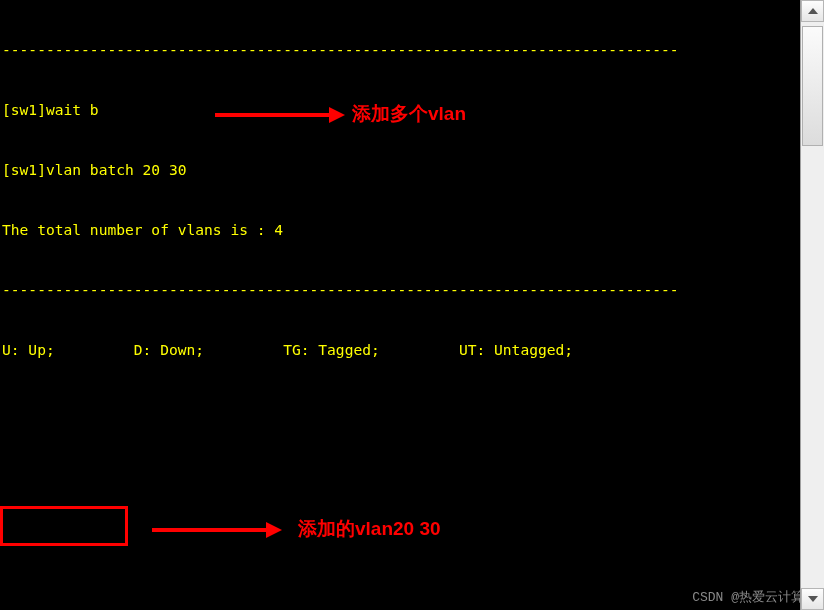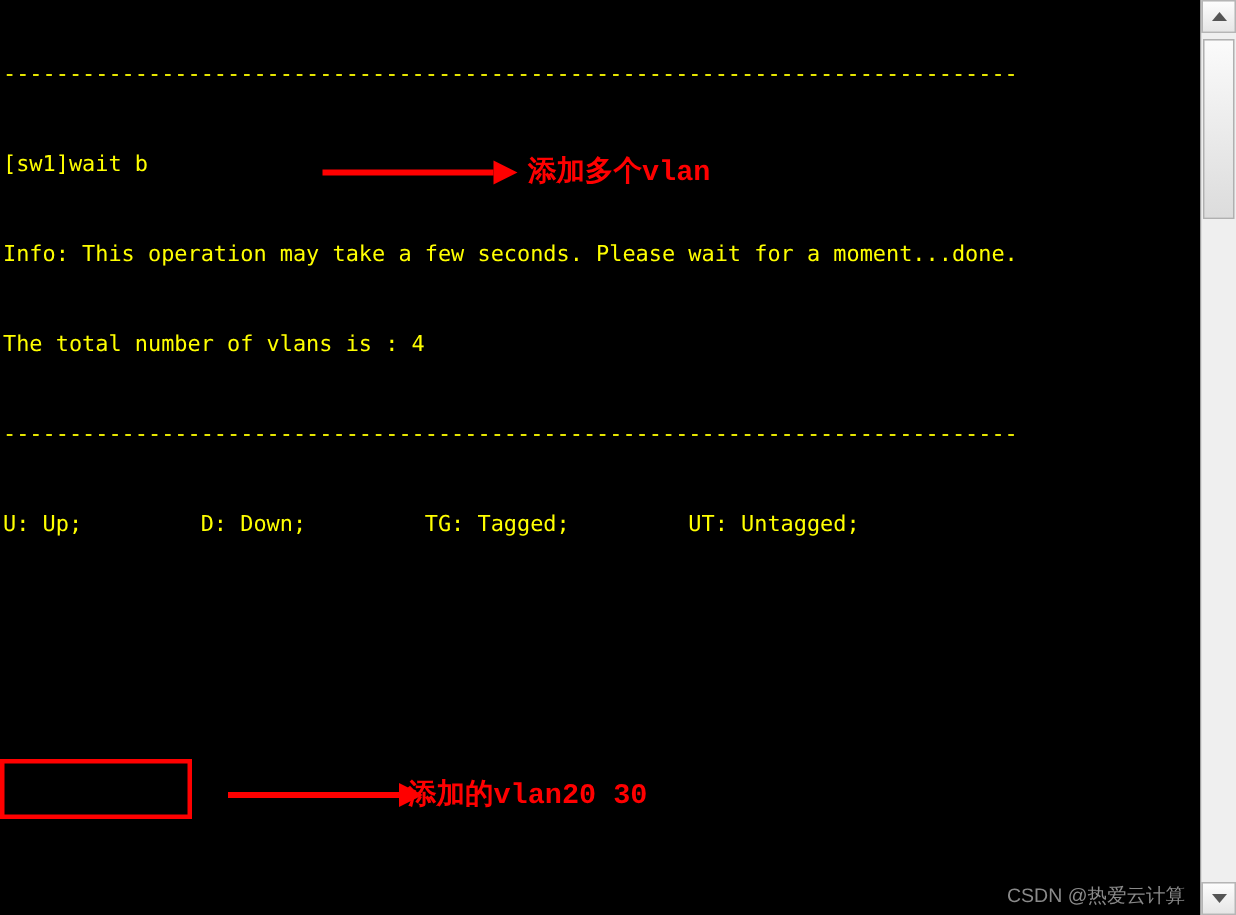--- a/index.html
+++ b/index.html
@@ -89,21 +89,21 @@
     top: 22px;
     width: 23px;
     bottom: 22px;
     background: #efefef;
     box-sizing: border-box;
   }
   
   .anno-text {
     position: absolute;
     color: #ff0000;
-    font-family: Liberation Mono, monospace;
+    font-family: Liberation Sans, sans-serif;
     font-size: 19px;
     font-weight: 700;
     white-space: nowrap;
   }
   .arrow {
     position: absolute;
     height: 0;
   }
   .arrow .shaft {
     position: absolute;
@@ -120,37 +120,37 @@
     border-bottom: 8px solid transparent;
     border-left: 16px solid #ff0000;
   }
   .hl-box {
     position: absolute;
     border: 3px solid #ff0000;
     box-sizing: border-box;
   }
   #watermark {
     position: absolute;
-    right: 34px;
+    right: 20px;
     bottom: 4px;
     color: #8a8a8a;
-    font-family: Liberation Sans, sans-serif;
+    font-family: Liberation Mono, monospace;
     font-size: 13px;
     white-space: nowrap;
   }
 </style>
 </head>
 <body>
 
 <div id="screen">
 
   <div id="term">
     <div class="line">-----------------------------------------------------------------------------</div>
     <div class="line">[sw1]wait b</div>
-    <div class="line">Info: This operation may take a few seconds. Please wait for a moment...done.</div>
+    <div class="line">[sw1]vlan batch 20 30</div>
     <div class="line">The total number of vlans is : 4</div>
     <div class="line">-----------------------------------------------------------------------------</div>
     <div class="line">U: Up;         D: Down;         TG: Tagged;         UT: Untagged;</div>
     
     
     
     
     
     
     
@@ -172,21 +172,21 @@
     <div class="head" style="left:114px;"></div>
   </div>
   <div class="anno-text" style="left:352px; top:101px;">添加多个vlan</div>
 
   <div class="hl-box" style="left:0px; top:506px; width:128px; height:40px;"></div>
 
   <div class="arrow" style="left:152px; top:528px; width:130px;">
     <div class="shaft" style="width:114px;"></div>
     <div class="head" style="left:114px;"></div>
   </div>
-  <div class="anno-text" style="left:272px; top:516px;">添加的vlan20 30</div>
+  <div class="anno-text" style="left:298px; top:516px;">添加的vlan20 30</div>
 
   <div id="watermark">CSDN @热爱云计算</div>
 
   <div id="scrollbar">
     <div id="sb-track"></div>
     <div class="sb-btn up">
       <div class="sb-arrow up"></div>
     </div>
     <div id="sb-thumb"></div>
     <div class="sb-btn down">

